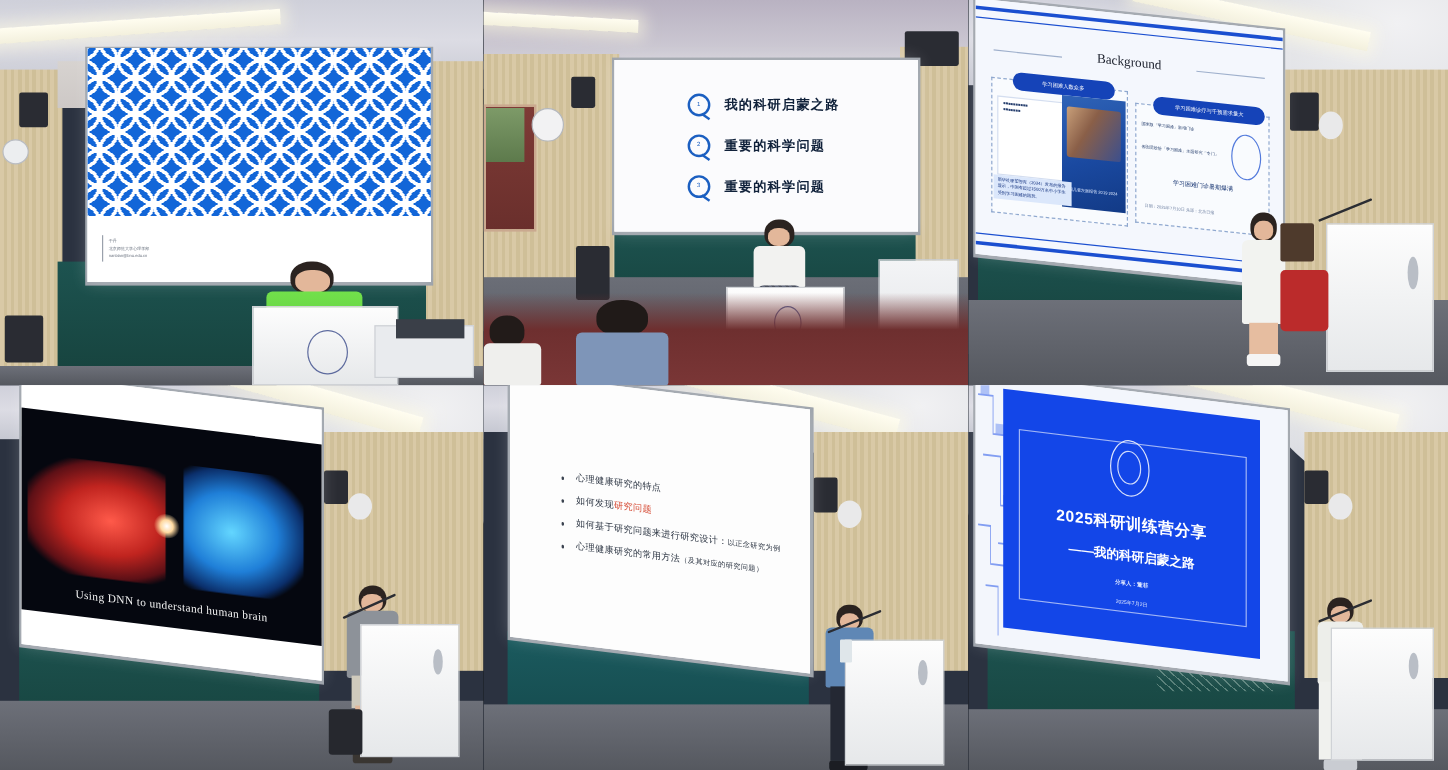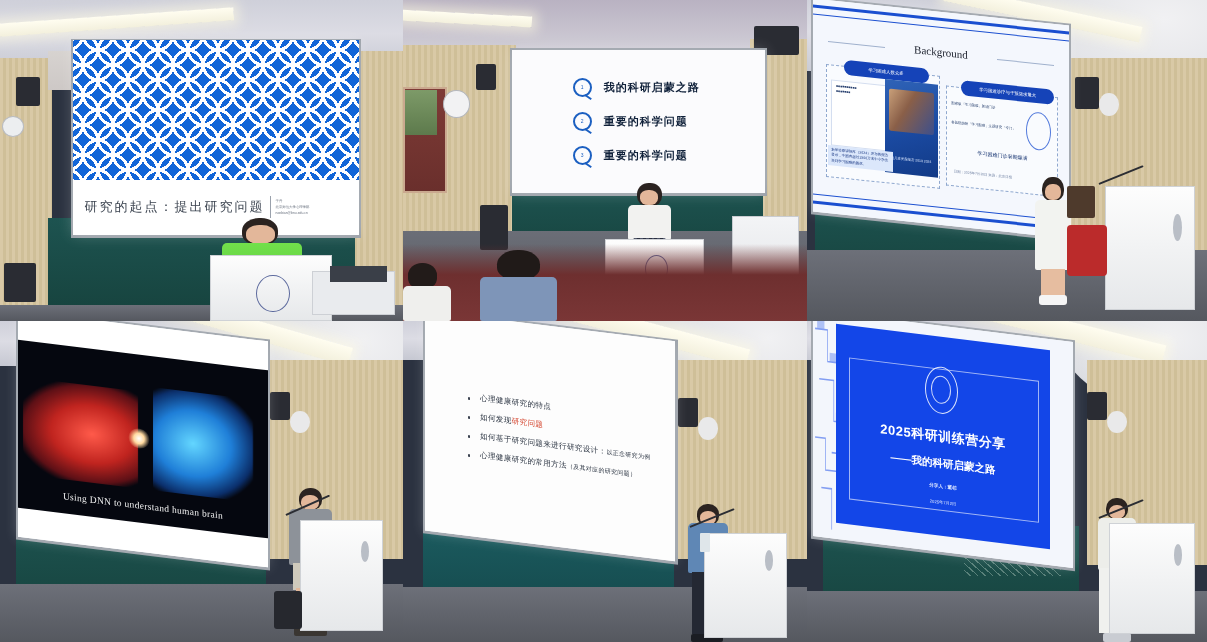--- a/index.html
+++ b/index.html
@@ -142,21 +142,20 @@
     <div class="floor" style="height:5%;"></div>
     <div class="speaker" style="left:4%;top:24%;width:6%;height:9%;"></div>
     <div class="speaker" style="left:1%;bottom:6%;width:8%;height:12%;"></div>
     <div class="cam" style="left:0.5%;top:36%;width:5%;height:6%;background:#eceef0;border:1px solid #b9bcc2;"></div>
 
     <div class="screen-frame" style="left:17.5%;top:12%;width:72%;height:62%;"></div>
     <div class="screen" style="left:18%;top:12.6%;width:71%;height:60.5%;">
       <div class="p1-slide">
         <div class="p1-pattern"></div>
         <div class="p1-title-row">
-          <div class="p1-maintitle">研究的起点：提出研究问题</div>
           <div class="p1-sep"></div>
           <div class="p1-sub">
             <span>于丹</span>
             <span>北京师范大学心理学部</span>
             <span>nanbian@bnu.edu.cn</span>
           </div>
         </div>
       </div>
     </div>
 

